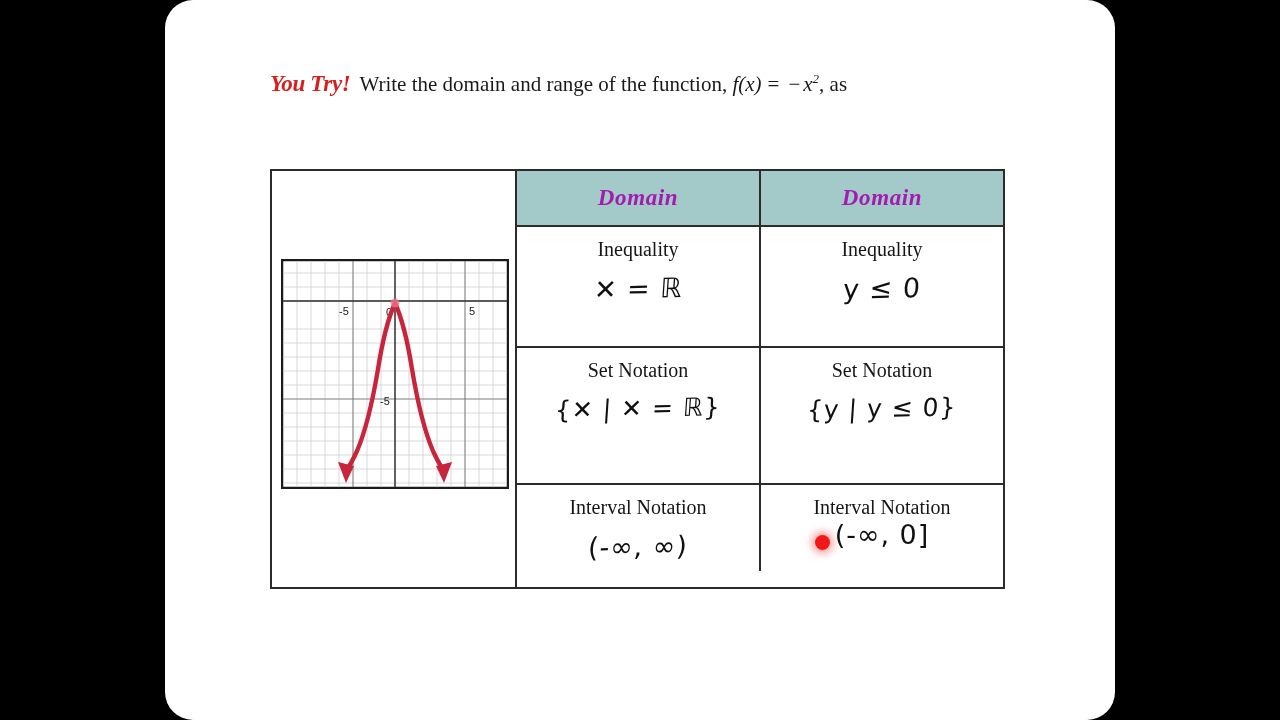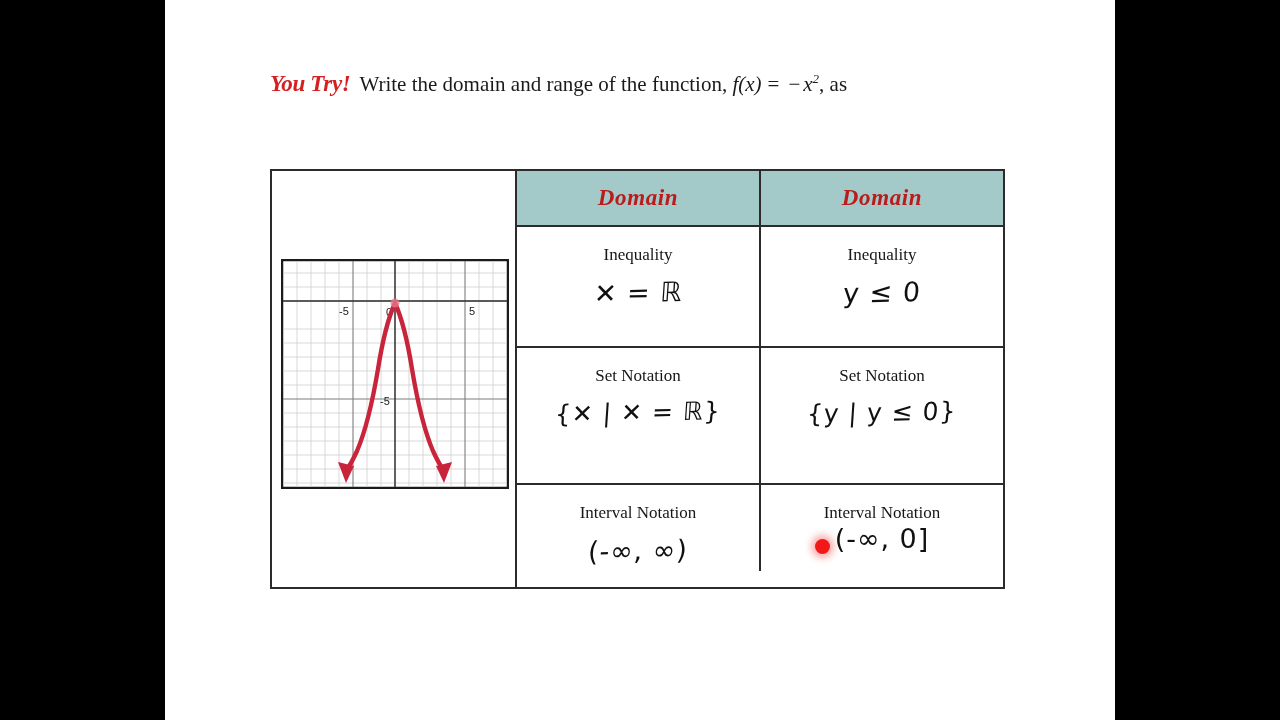--- a/index.html
+++ b/index.html
@@ -24,20 +24,21 @@
   .letterbox.left  { left: 0;   width: 165px; }
   .letterbox.right { left: 1115px; width: 165px; }
 
   .slide {
     position: absolute;
     left: 165px;
     top: 0;
     width: 950px;
     height: 720px;
     background: #ffffff;
+    border-radius: 28px;
   }
 
   
   .prompt {
     position: absolute;
     left: 105px;
     top: 58px;
     width: 740px;
     font-size: 21px;
     line-height: 42px;
@@ -107,26 +108,26 @@
 
   .cell.head-cell {
     background: #a4c9c9;
     justify-content: center;
   }
   .head-label {
     font-family: "Liberation Serif", serif;
     font-style: italic;
     font-weight: bold;
     font-size: 23px;
-    color: #b91c1c;
+    color: #a21caf;
     letter-spacing: 0.6px;
   }
   .cell-title {
-    margin-top: 18px;
-    font-size: 17px;
+    margin-top: 11px;
+    font-size: 20px;
     color: #161616;
     font-family: "Liberation Serif", serif;
   }
   .hand {
     margin-top: 12px;
     font-family: "DejaVu Sans", sans-serif;
     font-size: 27px;
     color: #101010;
     letter-spacing: 1px;
     transform: rotate(-1.2deg) skewX(-5deg);

